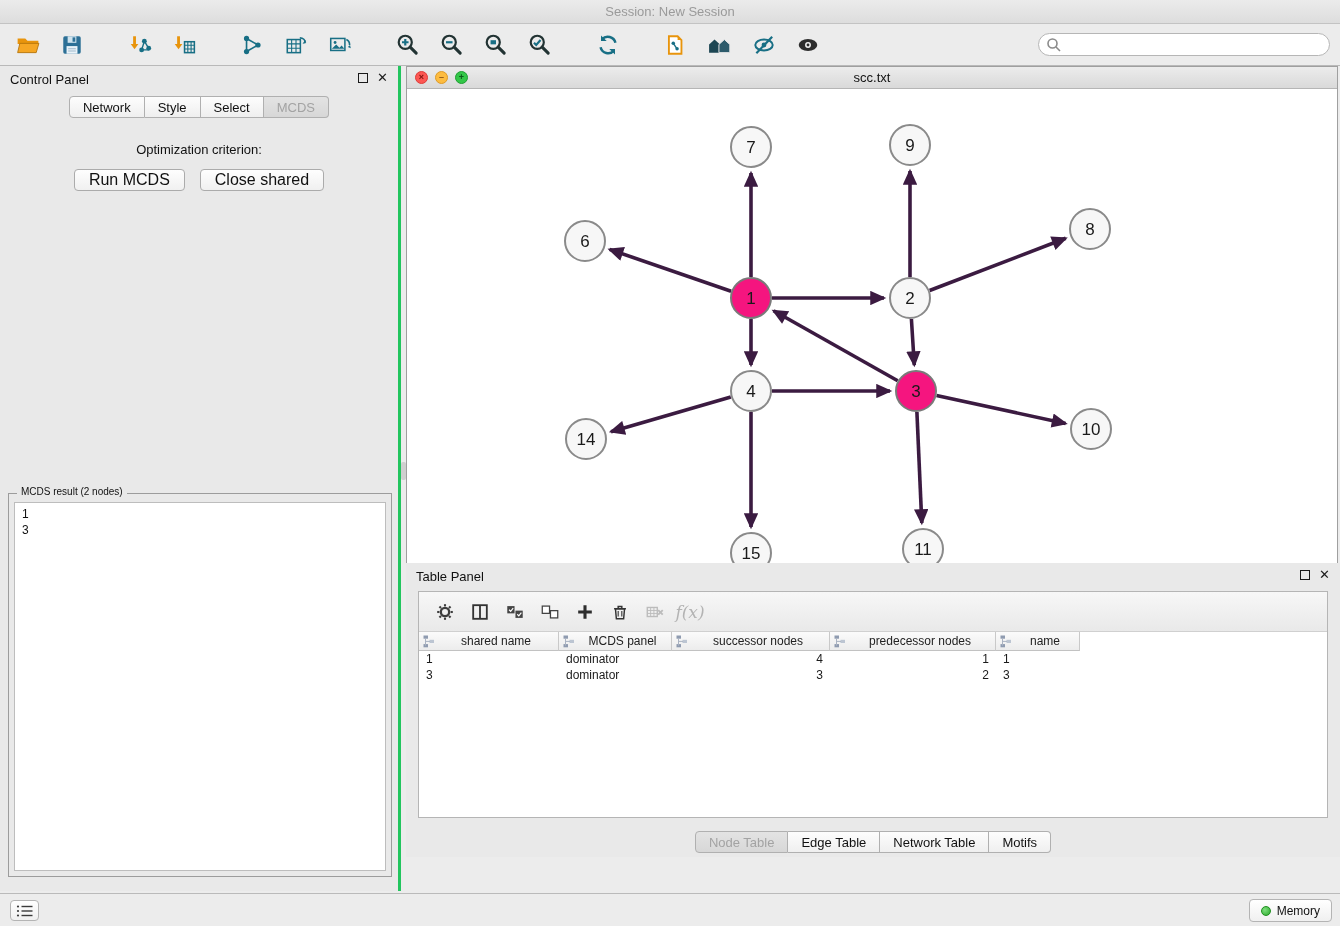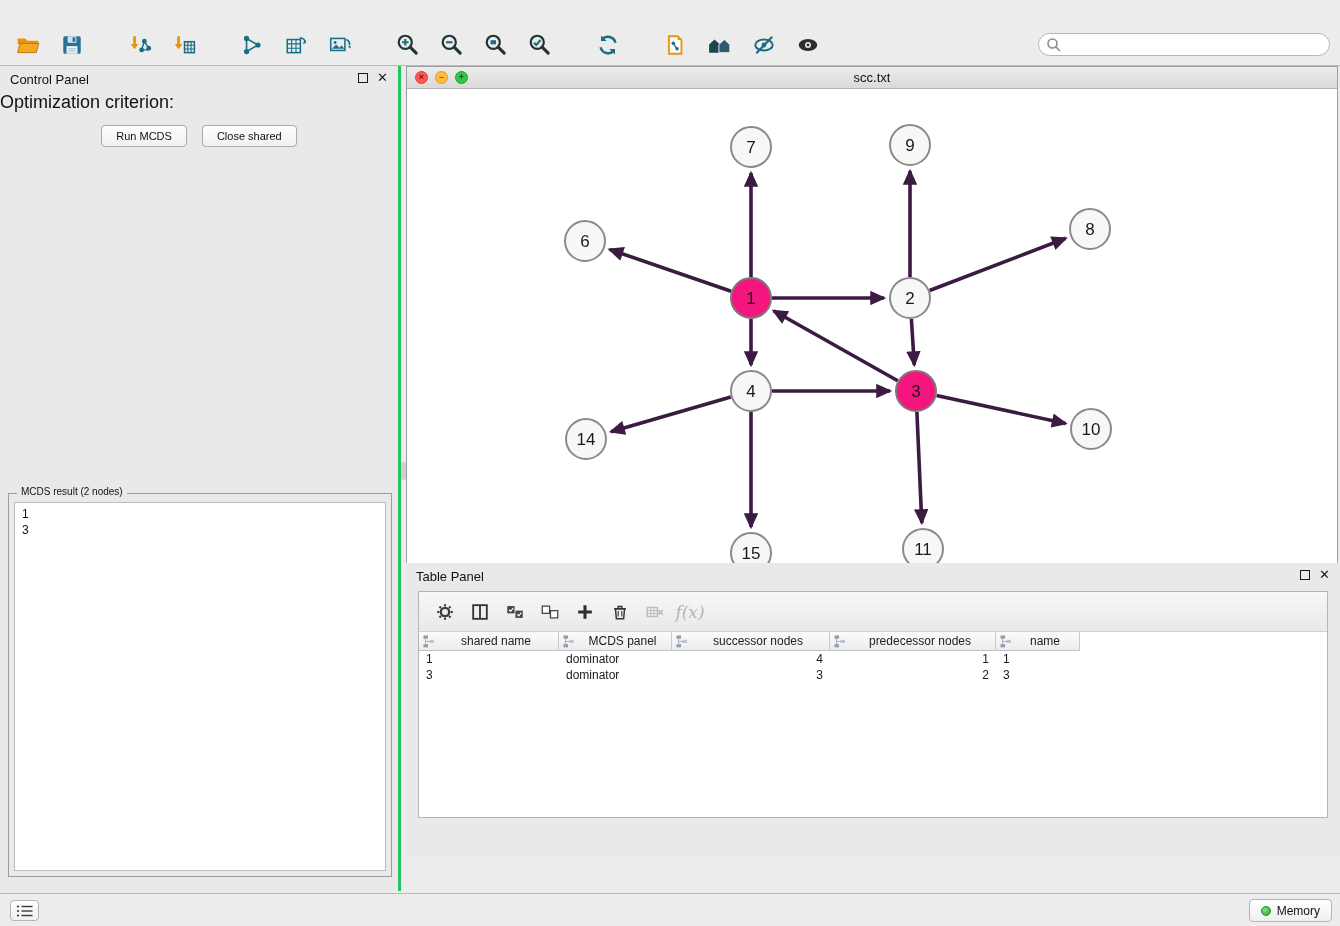--- a/index.html
+++ b/index.html
@@ -37,30 +37,30 @@
     border:1px solid #b0b0b0; border-left:none; font-size:13px; color:#111;
     display:flex; align-items:center; cursor:pointer; }
   .seg-tab:first-child { border-left:1px solid #b0b0b0; border-radius:4px 0 0 4px; }
   .seg-tab:last-child { border-radius:0 4px 4px 0; }
   .seg-tab.active { background:linear-gradient(#e3e3e3,#d7d7d7); color:#a3a3a3; }
 
   
   .control-panel { position:absolute; left:0; top:66px; width:401px; height:825px;
     background:#e9e9e9; border-right:3px solid #22c55e; }
   .cp-tabs-row { margin-top:4px; }
-  .opt-label { text-align:left; font-size:18px; color:#111; }
+  .opt-label { text-align:center; margin-top:24px; font-size:13px; color:#111; }
   .dropdown { width:310px; height:22px; margin:8px auto 0; background:#fff;
     border:1px solid #a8a8a8; border-radius:4px; position:relative;
     font-size:13px; line-height:20px; padding:0 24px 0 10px; cursor:pointer; }
   .dd-stepper { position:absolute; right:6px; top:3px; display:flex; flex-direction:column; gap:2px; }
   .dd-stepper i { display:block; width:0; height:0; border-left:4px solid transparent; border-right:4px solid transparent; }
   .dd-up { border-bottom:5px solid #555; }
   .dd-down { border-top:5px solid #555; }
   .cp-buttons { display:flex; justify-content:center; gap:15px; margin-top:12px; }
-  .push-btn { height:22px; padding:0 14px; font-size:11px; color:#111;
+  .push-btn { height:22px; padding:0 14px; font-size:16px; color:#111;
     background:linear-gradient(#fefefe,#f0f0f0); border:1px solid #ababab; border-radius:4px; cursor:pointer; }
   .mcds-fieldset { position:absolute; left:8px; top:427px; width:384px; height:384px;
     border:1px solid #9c9c9c; }
   .mcds-legend { position:absolute; top:-8px; left:8px; background:#e9e9e9; padding:0 4px;
     font-size:10px; color:#111; }
   .mcds-result { position:absolute; left:5px; top:8px; right:5px; bottom:5px;
     background:#fff; border:1px solid #bdbdbd; font-size:12px; line-height:16px;
     padding:3px 7px; white-space:pre; color:#111; overflow:hidden; }
 
   
@@ -112,20 +112,23 @@
     border:1px solid #b4b4b4; border-radius:4px; background:linear-gradient(#ffffff,#f0f0f0);
     display:flex; align-items:center; gap:6px; padding:0 11px; font-size:12px; color:#111; cursor:pointer; }
   .memory-dot { width:10px; height:10px; border-radius:50%;
     background:radial-gradient(circle at 35% 35%, #7fe07f, #2aa82a); border:1px solid #1f8f1f; }
 </style>
 </head>
 <body>
 
 <div class="app">
 
+  <div class="titlebar">
+    <span>Session: New Session</span>
+  </div>
 
   <div class="toolbar">
     <div id="toolbar-buttons" style="display:flex;align-items:center;gap:8px;">
         <button class="tb-btn">
           <svg width="24" height="24" viewBox="0 0 22 22">
             <path d="M1.5 5h7l2 2h10v3H1.5z" fill="#e8940c"></path>
             <path d="M3.5 9.5h17.5L18.5 18H1.5z" fill="#f5a623" stroke="#b37309" stroke-width="0.8"></path>
           </svg>
         </button>
         <button class="tb-btn">
@@ -263,20 +266,26 @@
   </div>
 
   <div class="control-panel">
     <div class="panel-header">
       <span class="panel-title">Control Panel</span>
       <span class="win-btns">
         <span class="float-ico"></span>
         <span class="close-ico">✕</span>
       </span>
     </div>
+    <div class="seg-tabs cp-tabs-row" id="cp-tabs">
+        <div class="seg-tab">Network</div>
+        <div class="seg-tab">Style</div>
+        <div class="seg-tab">Select</div>
+        <div class="seg-tab active">MCDS</div>
+      </div>
 
     <div class="opt-label">Optimization criterion:</div>
 
 
     <div class="cp-buttons">
       <button class="push-btn">Run MCDS</button>
       <button class="push-btn">Close shared</button>
     </div>
 
     <div class="mcds-fieldset">
@@ -504,20 +513,28 @@
           <div class="tr">
             <div class="td" style="width: 140px; text-align: left;">3</div>
             <div class="td" style="width: 113px; text-align: left;">dominator</div>
             <div class="td" style="width: 158px; text-align: right;">3</div>
             <div class="td" style="width: 166px; text-align: right;">2</div>
             <div class="td" style="width: 84px; text-align: left;">3</div>
           </div>
         </div>
     </div>
 
+    <div class="table-tabs">
+      <div class="seg-tabs" id="table-tabs">
+          <div class="seg-tab active">Node Table</div>
+          <div class="seg-tab">Edge Table</div>
+          <div class="seg-tab">Network Table</div>
+          <div class="seg-tab">Motifs</div>
+        </div>
+    </div>
   </div>
 
   <div class="statusbar">
     <button class="list-btn">
       <svg width="18" height="14" viewBox="0 0 18 14">
         <g fill="#3a3a3a" stroke="#3a3a3a" stroke-width="1.4">
           <circle cx="2" cy="2.5" r="1.1" stroke="none"></circle>
             <path d="M5.5 2.5h11"></path>
           <circle cx="2" cy="7" r="1.1" stroke="none"></circle>
             <path d="M5.5 7h11"></path>

